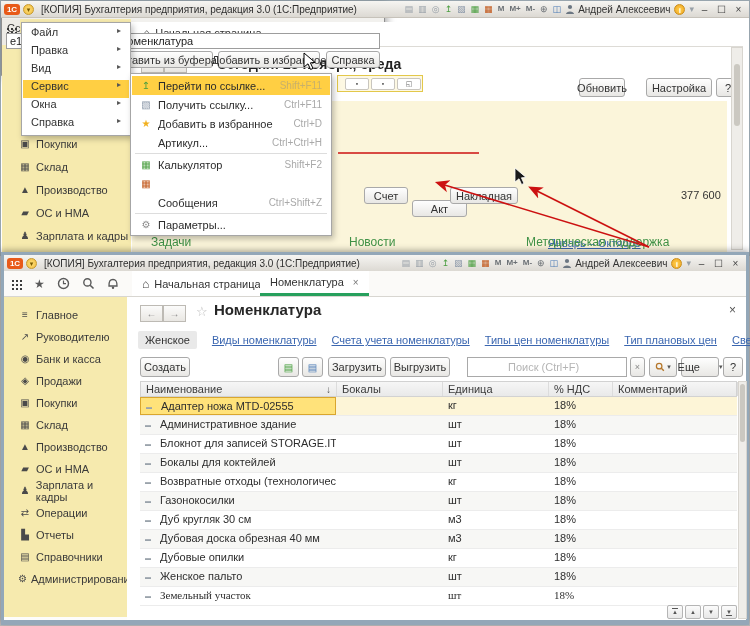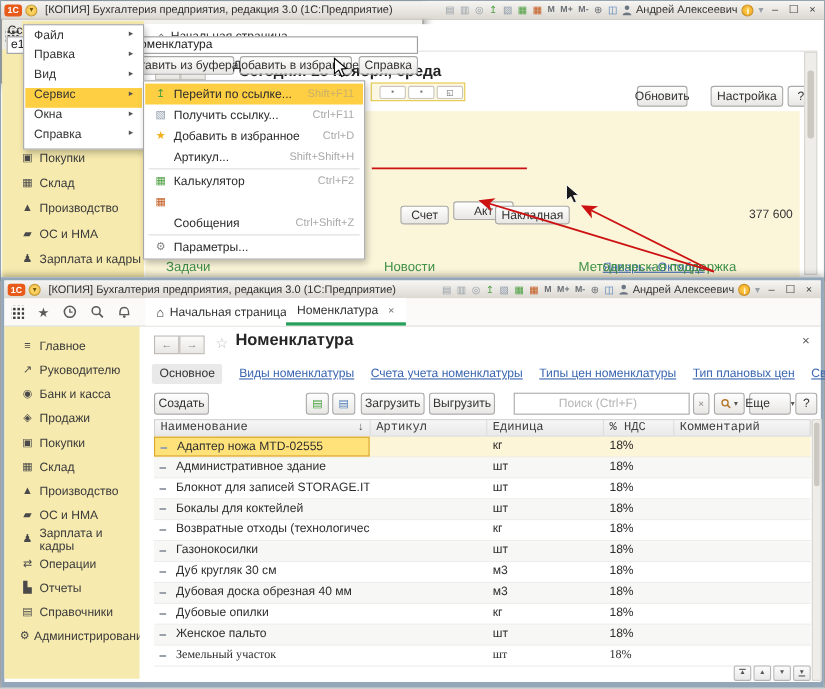--- a/index.html
+++ b/index.html
@@ -88,21 +88,21 @@
   #w2-content{position:absolute;left:123px;top:42px;right:0;bottom:0;background:#fff;}
   .pg-title{position:absolute;left:210px;top:46px;font-size:15px;font-weight:bold;color:#262626;}
   .star-outline{position:absolute;left:192px;top:49px;font-size:13px;color:#bcbcbc;}
   .pg-close{position:absolute;right:10px;top:48px;font-size:12px;color:#555;}
   #w2-nav{position:absolute;left:134px;top:76px;display:flex;align-items:center;gap:15px;white-space:nowrap;}
   .chip{background:#e9e9e9;border-radius:2px;padding:3px 7px;font-size:11px;color:#333;}
   .navlink{font-size:11px;}
   
   .thead{position:absolute;left:136px;top:126px;width:597px;height:16px;display:grid;
          grid-template-columns:196px 106px 106px 64px 125px;background:linear-gradient(#f6f6f6,#e9e9e9);
-         border:1px solid #d2d2d2;border-width:1px 1px 1px 1px;font-family:Liberation Mono, monospace;}
+         border:1px solid #d2d2d2;border-width:1px 1px 1px 1px;}
   .thead .hc{border-right:1px solid #dcdcdc;padding:1px 5px;font-size:11px;color:#3c3c3c;display:flex;align-items:center;}
   .thead .hc .sort{margin-left:auto;color:#555;font-size:10px;}
   .trow{position:absolute;left:136px;width:597px;height:19px;display:grid;
         grid-template-columns:196px 106px 106px 64px 125px;border-bottom:1px solid #ececec;background:#fff;}
   .trow.alt{background:#f7f7f5;}
   .trow .tc{padding:2px 6px;font-size:11px;color:#2e2e2e;white-space:nowrap;overflow:hidden;position:relative;}
   .trow .name{padding-left:20px;}
   .trow .dash{position:absolute;left:5px;top:6px;font-size:6px;color:#9aa3ab;}
   .trow.sel{background:#fdf5d7;}
   .trow.sel .name{background:#ffe27a;border:1px solid #d9a62e;}
@@ -208,21 +208,21 @@
 
   <div class="btn" style="left:578px;top:77px;width:46px;height:19px;">Обновить</div>
   <div class="btn" style="left:645px;top:77px;width:66px;height:19px;">Настройка</div>
   <div class="btn" style="left:715px;top:77px;width:24px;height:19px;">?</div>
 
   <div class="scrollbar" style="left:730px;top:46px;width:12px;height:203px;">
     <span class="thumb" style="left:2px;top:16px;width:6px;height:62px;"></span>
   </div>
 
   <div class="btn" style="left:363px;top:186px;width:44px;height:17px;">Счет</div>
-  <div class="btn" style="left:411px;top:182px;width:55px;height:17px;">Акт</div>
+  <div class="btn" style="left:411px;top:199px;width:55px;height:17px;">Акт</div>
   <div class="btn" style="left:449px;top:186px;width:68px;height:17px;">Накладная</div>
   <span class="link abs" style="left:547px;top:188px;margin-top:48px;">Январь – Октябрь</span>
   <span class="abs" style="left:680px;top:188px;font-size:11px;color:#333;">377 600</span>
 
   <span class="sechead" style="left:150px;top:234px;">Задачи</span>
   <span class="sechead" style="left:348px;top:234px;">Новости</span>
   <span class="sechead" style="left:525px;top:234px;">Методическая поддержка</span>
 
   <div id="w1-menu" class="panel">
       <div class="menuitem" style="top: 3px;">
@@ -262,27 +262,27 @@
         <span class="sc">Ctrl+F11</span>
       </div>
       <div class="smitem" style="top: 40px;">
         <span class="ic" style="color: rgb(242, 176, 30);">★</span>
         <span class="lbl">Добавить в избранное</span>
         <span class="sc">Ctrl+D</span>
       </div>
       <div class="smitem" style="top: 59px;">
         <span class="ic"></span>
         <span class="lbl">Артикул...</span>
-        <span class="sc">Shift+Shift+H</span>
+        <span class="sc">Ctrl+Ctrl+H</span>
       </div>
       <div class="sep" style="top: 79px;"></div>
       <div class="smitem" style="top: 81px;">
         <span class="ic" style="color: rgb(74, 158, 63);">▦</span>
         <span class="lbl">Калькулятор</span>
-        <span class="sc">Ctrl+F2</span>
+        <span class="sc">Shift+F2</span>
       </div>
       <div class="smitem" style="top: 100px;">
         <span class="ic" style="color: rgb(194, 87, 26);">▦</span>
         <span class="sc"></span>
       </div>
       <div class="smitem" style="top: 119px;">
         <span class="ic"></span>
         <span class="lbl">Сообщения</span>
         <span class="sc">Ctrl+Shift+Z</span>
       </div>
@@ -427,21 +427,21 @@
 
   <div class="navbtns" style="left:136px;top:50px;">
     <span>←</span>
     <span>→</span>
   </div>
   <span class="star-outline">☆</span>
   <span class="pg-title">Номенклатура</span>
   <span class="pg-close">×</span>
 
   <div id="w2-nav">
-      <span class="chip">Основное</span>
+      <span class="chip">Женское</span>
       <span class="link navlink">Виды номенклатуры</span>
       <span class="link navlink">Счета учета номенклатуры</span>
       <span class="link navlink">Типы цен номенклатуры</span>
       <span class="link navlink">Тип плановых цен</span>
       <span class="link navlink">Сведения об алкогольной продукции</span>
     </div>
 
   <div class="btn" style="left:136px;top:102px;width:50px;height:20px;">Создать</div>
   <div class="btn" style="left:190px;top:102px;width:80px;height:20px;margin-top:40px;">Создать группу</div>
   <div class="btn" style="left:274px;top:102px;width:21px;height:20px;">
@@ -466,21 +466,21 @@
     <span style="font-size:7px;color:#555;">▾</span>
   </div>
   <div class="btn" style="left:719px;top:102px;width:20px;height:20px;">?</div>
 
   <div class="thead" id="w2-thead">
       <div class="hc">
         <span>Наименование</span>
         <span class="sort">↓</span>
       </div>
       <div class="hc">
-        <span>Артикул</span>
+        <span>Бокалы</span>
       </div>
       <div class="hc">
         <span>Единица</span>
       </div>
       <div class="hc">
         <span>% НДС</span>
       </div>
       <div class="hc">
         <span>Комментарий</span>
       </div>

